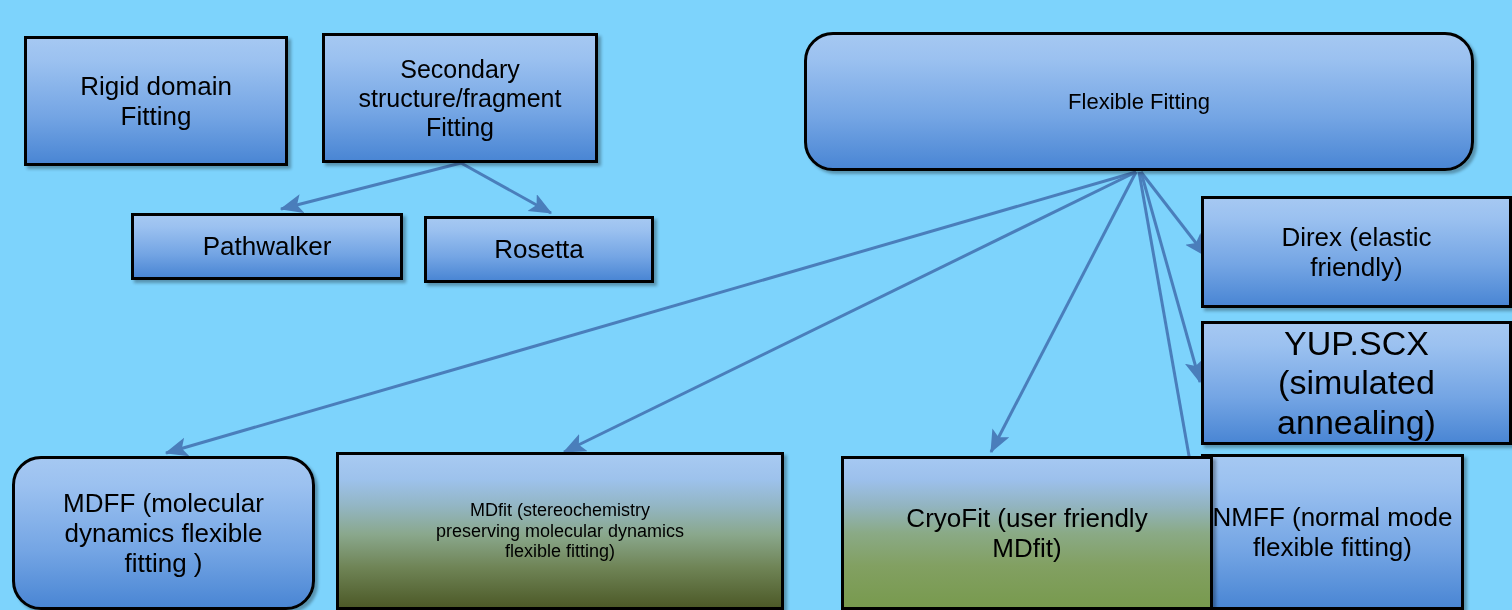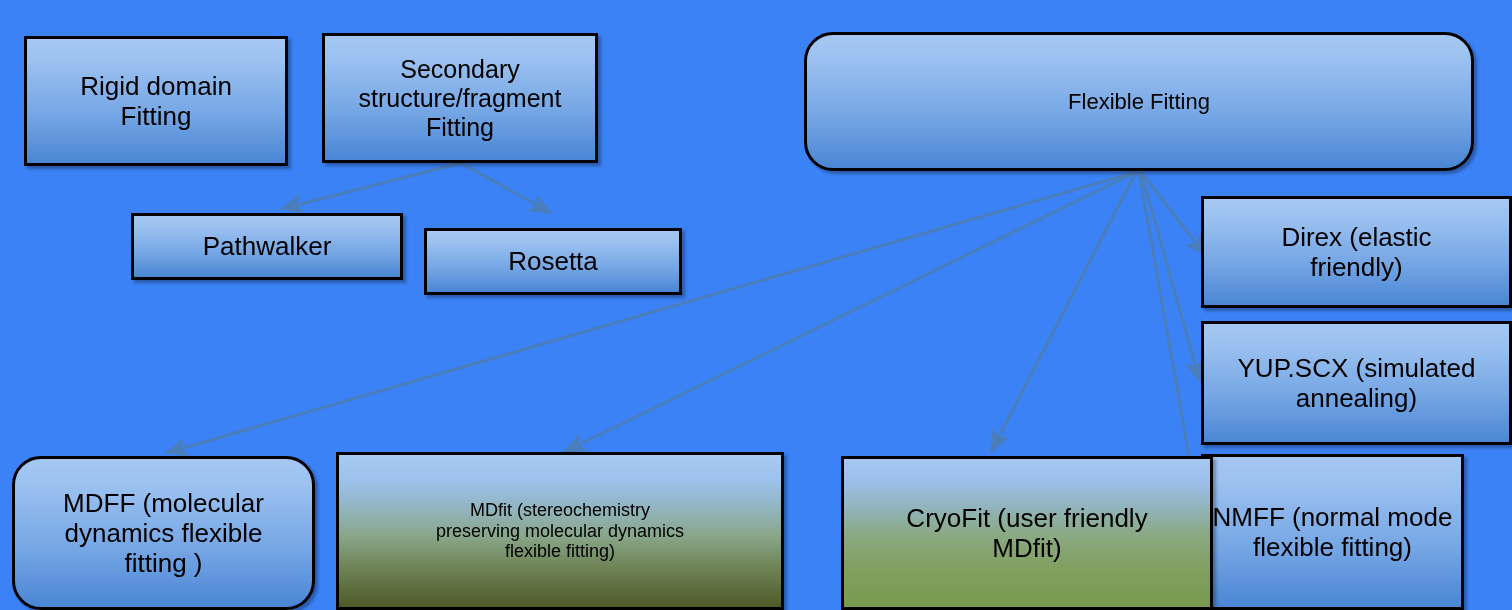--- a/index.html
+++ b/index.html
@@ -8,21 +8,21 @@
     padding: 0;
     background: #ffffff;
   }
   body {
     font-family: "Liberation Sans", sans-serif;
   }
   #stage {
     position: relative;
     width: 1512px;
     height: 610px;
-    background: #3b82f6;
+    background: #7dd3fc;
     overflow: hidden;
   }
   #arrow-layer {
     position: absolute;
     left: 0;
     top: 0;
     width: 1512px;
     height: 610px;
     pointer-events: none;
     z-index: 1;
@@ -88,28 +88,28 @@
         <div class="label">Secondary
 structure/fragment
 Fitting</div>
       </div>
       <div class="node " style="left: 804px; top: 32px; width: 670px; height: 139px; font-size: 22px; border-radius: 29px;">
         <div class="label">Flexible Fitting</div>
       </div>
       <div class="node " style="left: 131px; top: 213px; width: 272px; height: 67px; font-size: 26px;">
         <div class="label">Pathwalker</div>
       </div>
-      <div class="node " style="left: 424px; top: 216px; width: 258px; height: 67px; font-size: 26px; margin-top: 12px;">
+      <div class="node " style="left: 424px; top: 216px; width: 230px; height: 67px; font-size: 26px;">
         <div class="label">Rosetta</div>
       </div>
       <div class="node " style="left: 1201px; top: 196px; width: 311px; height: 112px; font-size: 26px;">
         <div class="label">Direx (elastic
 friendly)</div>
       </div>
-      <div class="node " style="left: 1201px; top: 321px; width: 311px; height: 124px; font-size: 26px; align-items: center;">
+      <div class="node " style="left: 1201px; top: 321px; width: 311px; height: 124px; font-size: 34px; align-items: center;">
         <div class="label">YUP.SCX (simulated
 annealing)</div>
       </div>
       <div class="node " style="left: 1201px; top: 454px; width: 263px; height: 156px; font-size: 26px;">
         <div class="label">NMFF (normal mode
 flexible fitting)</div>
       </div>
       <div class="node " style="left: 12px; top: 456px; width: 303px; height: 154px; font-size: 26px; border-radius: 29px;">
         <div class="label">MDFF (molecular
 dynamics flexible

